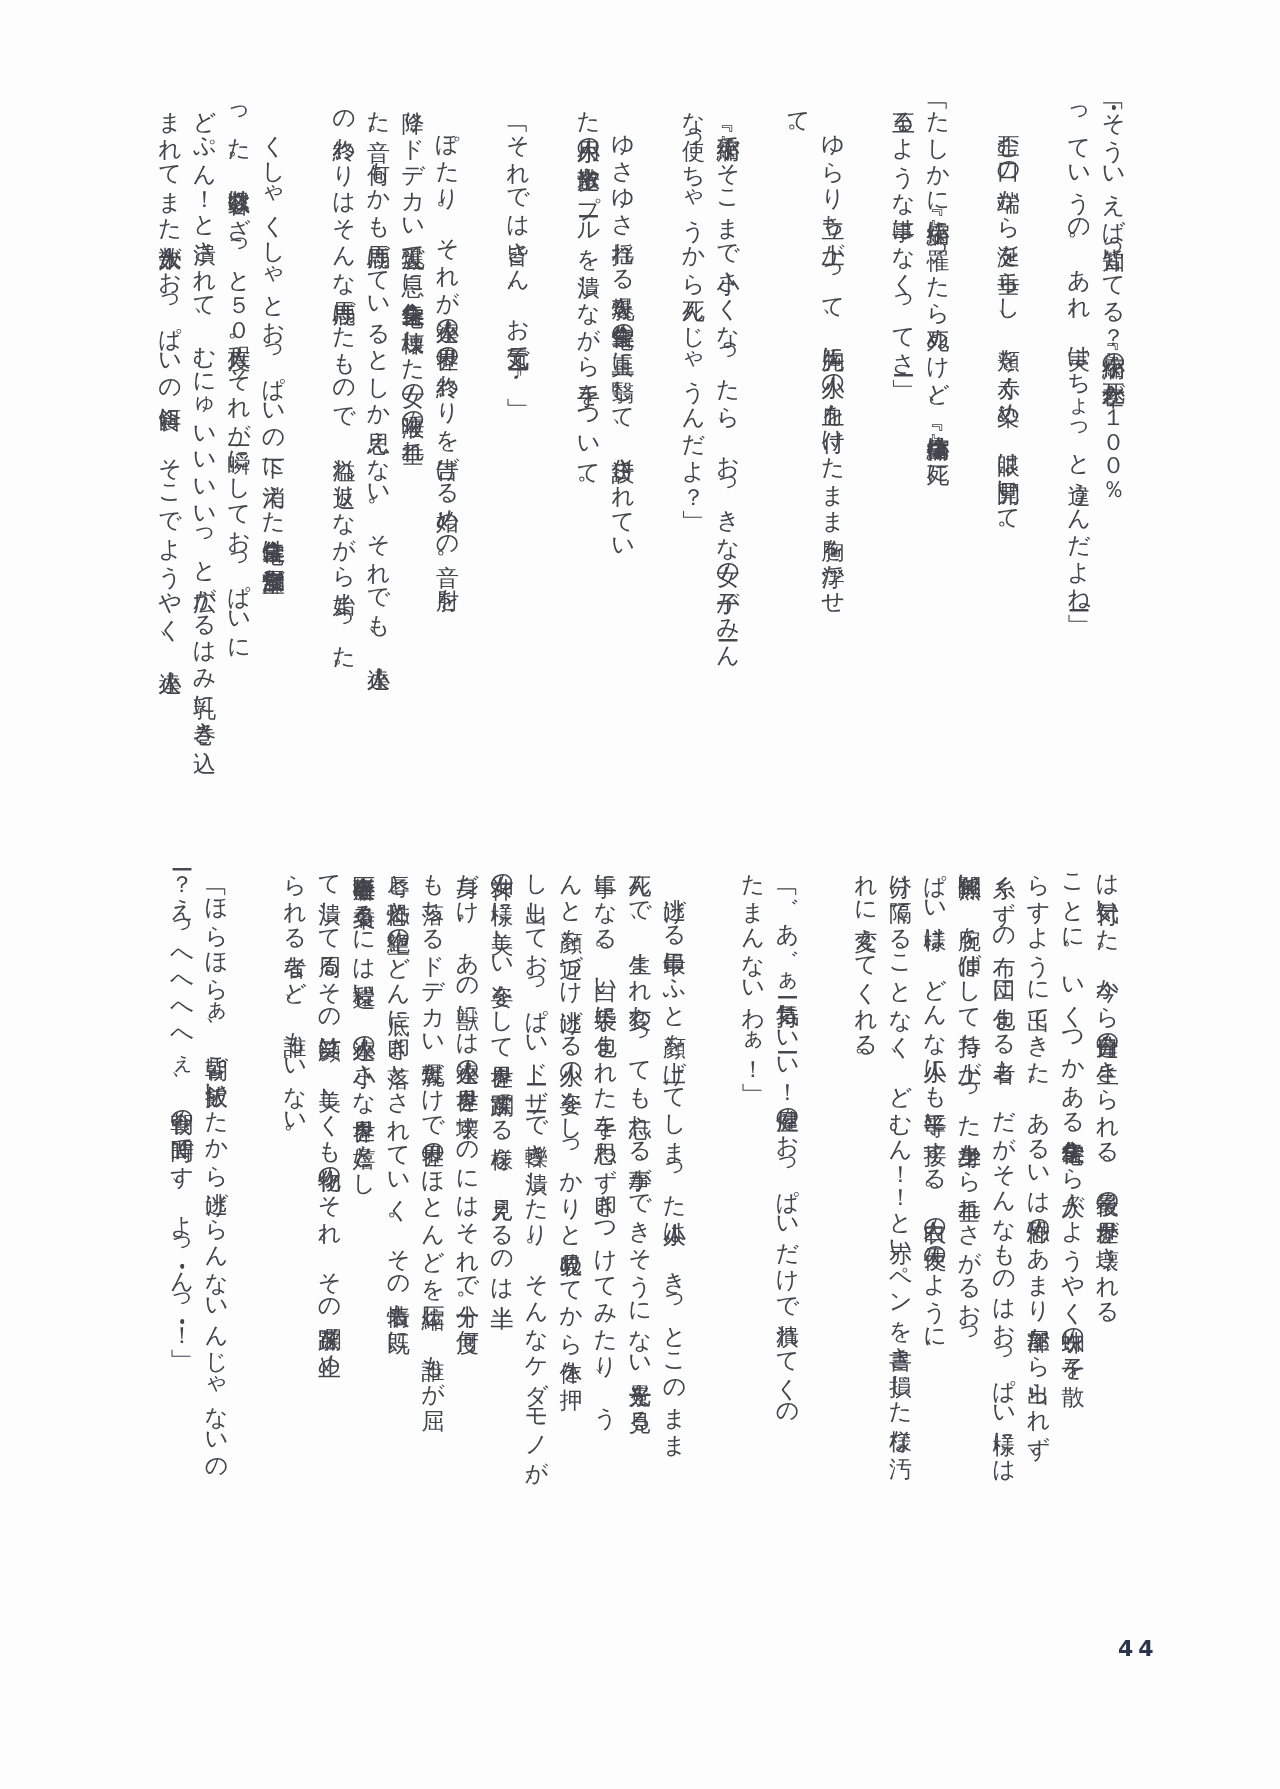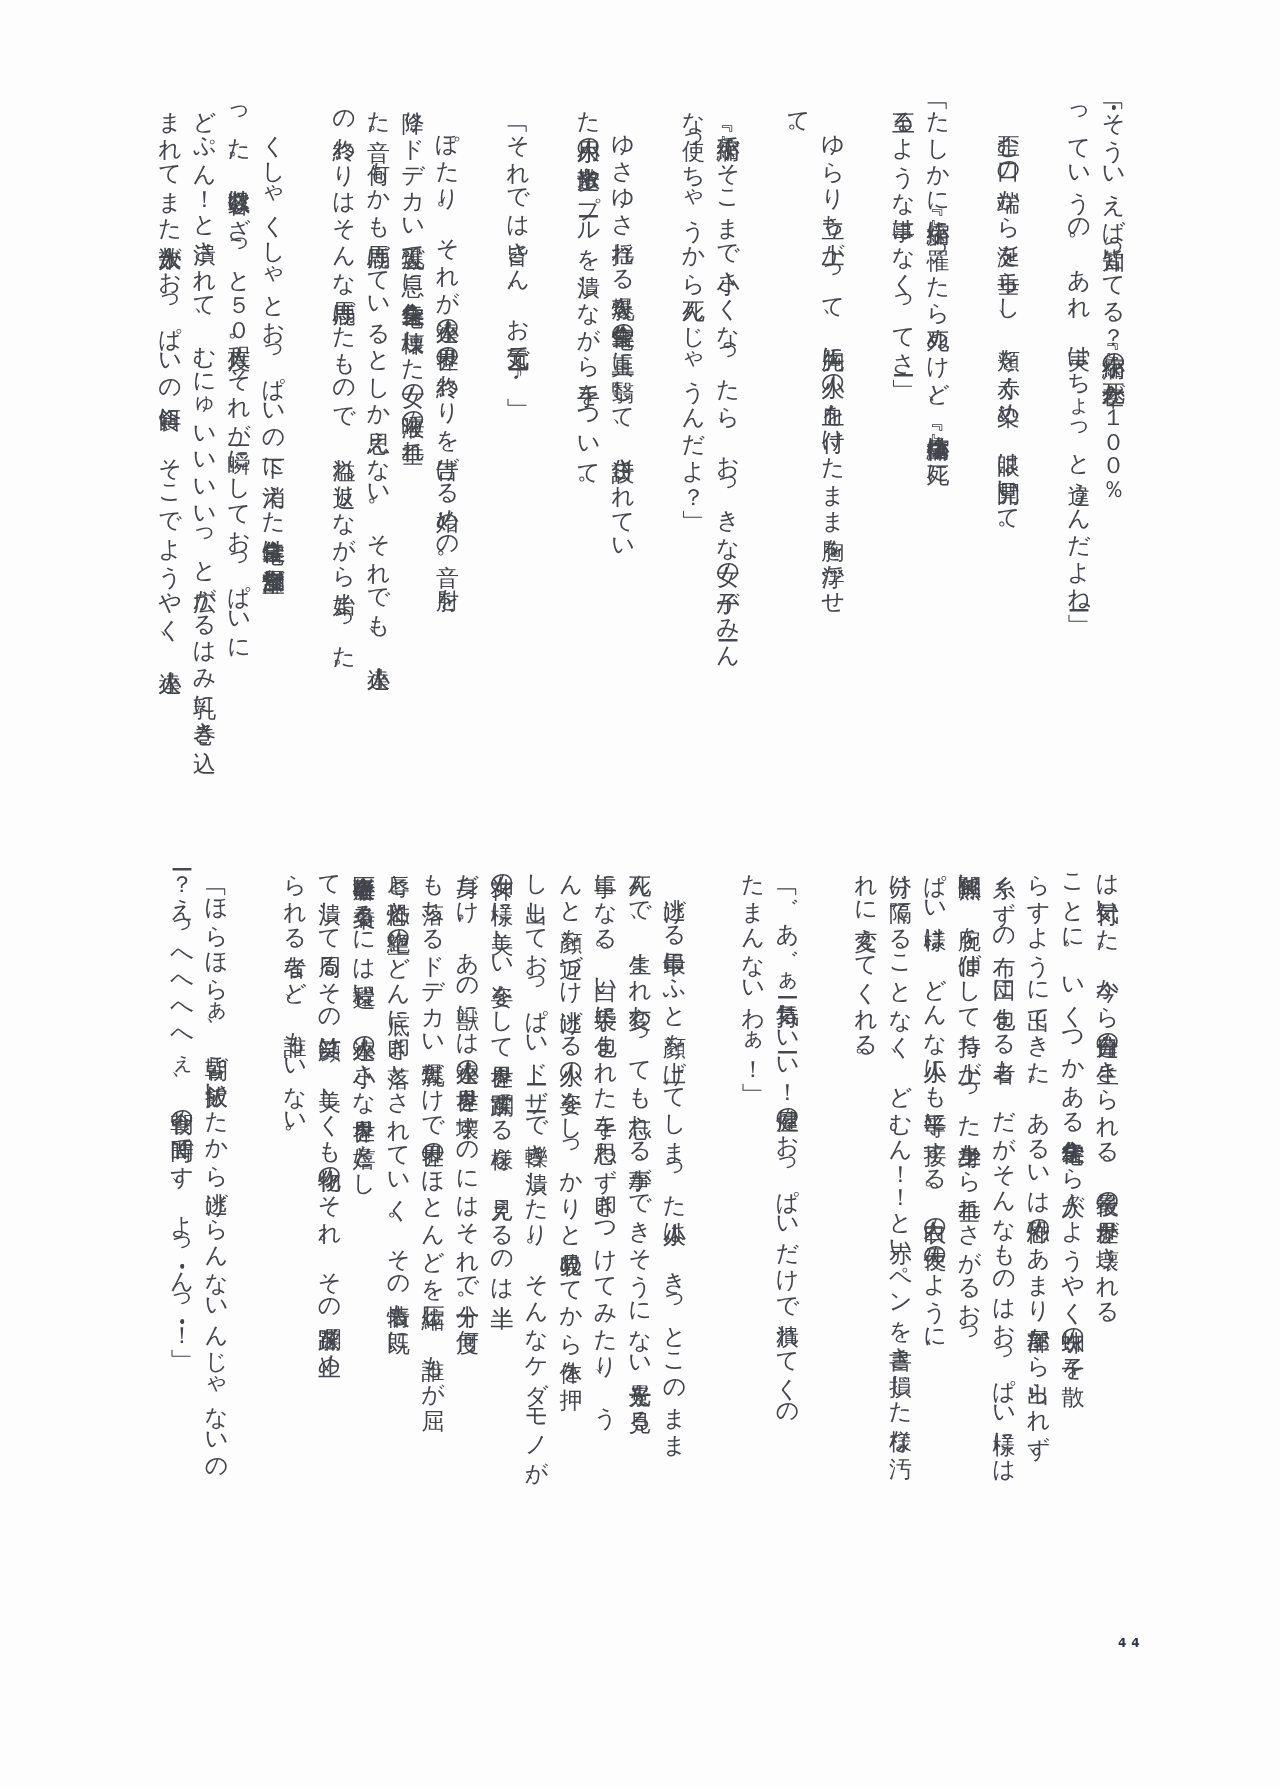--- a/index.html
+++ b/index.html
@@ -58,21 +58,21 @@
   }
   #block-bottom {
     top: 858px;
     right: 156px;
   }
   .page-number {
     position: absolute;
     top: 1636px;
     left: 1118px;
     font-family: "DejaVu Sans", "Liberation Sans", sans-serif;
-    font-size: 12px;
+    font-size: 22px;
     font-weight: bold;
     letter-spacing: 5px;
     color: #2a3550;
   }
 </style>
 </head>
 <body style="background: rgb(253, 253, 253);">
 
 <div class="page">
 

